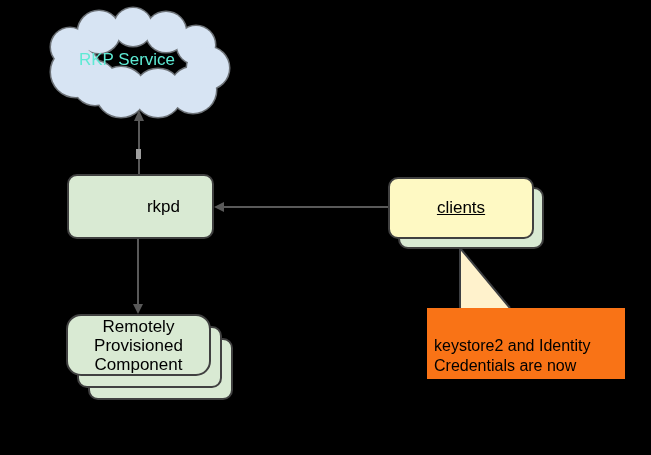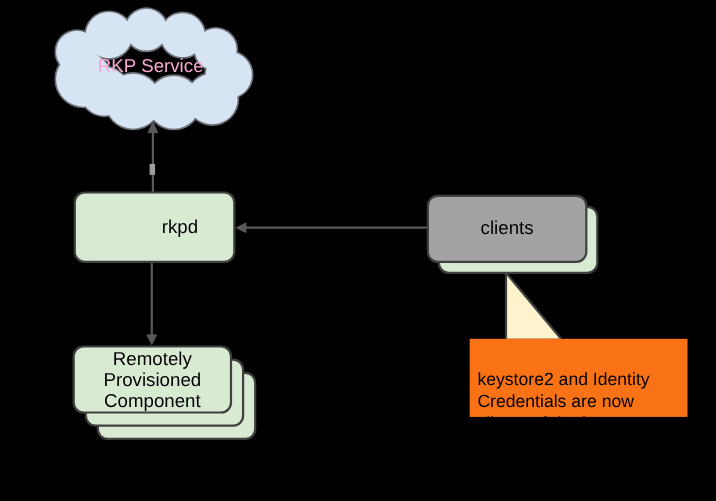--- a/index.html
+++ b/index.html
@@ -20,29 +20,29 @@
     align-items: center;
     justify-content: center;
     z-index: 2;
     color: #000;
     font-size: 17px;
     text-align: center;
   }
   .rkpd       { left: 67px;  top: 174px; width: 147px; height: 65px; }
   .clients-f  { left: 388px; top: 177px; width: 146px; height: 62px; }
   .clients-b  { left: 398px; top: 187px; width: 146px; height: 62px; }
-  .rpc-f      { left: 66px;  top: 314px; width: 145px; height: 62px; }
+  .rpc-f      { left: 66px;  top: 314px; width: 145px; height: 62px; border-radius: 15px; }
   .rpc-m      { left: 77px;  top: 326px; width: 145px; height: 62px; }
   .rpc-b      { left: 88px;  top: 338px; width: 145px; height: 62px; }
   .stack-back { z-index: 2; }
   .stack-front{ z-index: 3; }
   .multiline  { white-space: pre-line; line-height: 19px; }
   .cloud-label {
-    position: absolute; left: 52px; top: 50px; width: 170px; height: 22px;
-    z-index: 2; color: #f9a8d4; font-size: 17px; text-align: center;
+    position: absolute; left: 42px; top: 50px; width: 170px; height: 22px;
+    z-index: 2; color: #5eead4; font-size: 17px; text-align: center;
   }
   .callout {
     position: absolute; left: 427px; top: 308px; width: 198px; height: 71px;
     box-sizing: border-box; z-index: 2;
     padding: 8px 6px 6px 7px;
     color: #000; font-size: 16px; line-height: 20px;
     white-space: pre-line;
   }
 </style>
 </head>
@@ -100,21 +100,21 @@
     </g>
   </svg>
 
   <div class="cloud-label">RKP Service</div>
 
   <div class="node rkpd" style="background-color: rgb(217, 234, 211); border-color: rgb(64, 64, 64); padding-left: 46px;">
     <span>rkpd</span>
   </div>
 
   <div class="node clients-b stack-back" style="background-color: rgb(217, 234, 211); border-color: rgb(64, 64, 64);"></div>
-  <div class="node clients-f stack-front" style="background-color: #a3a3a3; border-color: rgb(64, 64, 64);">
+  <div class="node clients-f stack-front" style="background-color: #fef9c3; border-color: rgb(64, 64, 64); text-decoration: underline;">
     <span>clients</span>
   </div>
 
   <div class="node rpc-b stack-back" style="background-color: rgb(217, 234, 211); border-color: rgb(64, 64, 64);"></div>
   <div class="node rpc-m stack-back" style="background-color: rgb(217, 234, 211); border-color: rgb(64, 64, 64);"></div>
   <div class="node rpc-f stack-front multiline" style="background-color: rgb(217, 234, 211); border-color: rgb(64, 64, 64);">
     <span class="multiline">Remotely
 Provisioned
 Component</span>
   </div>

